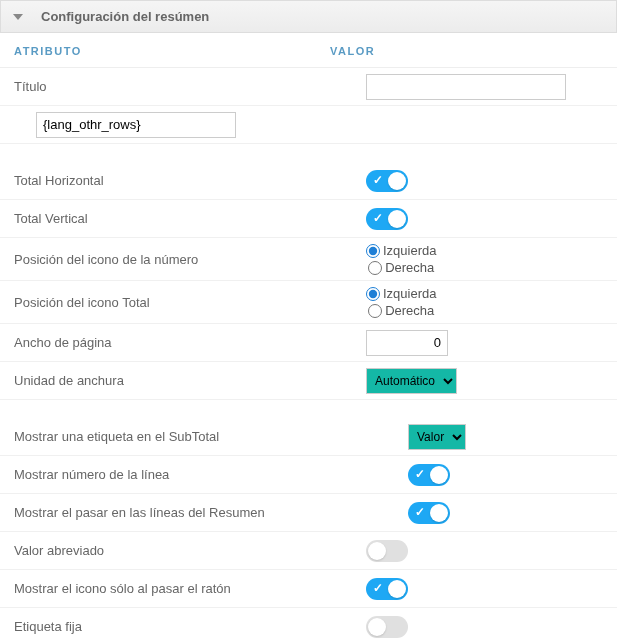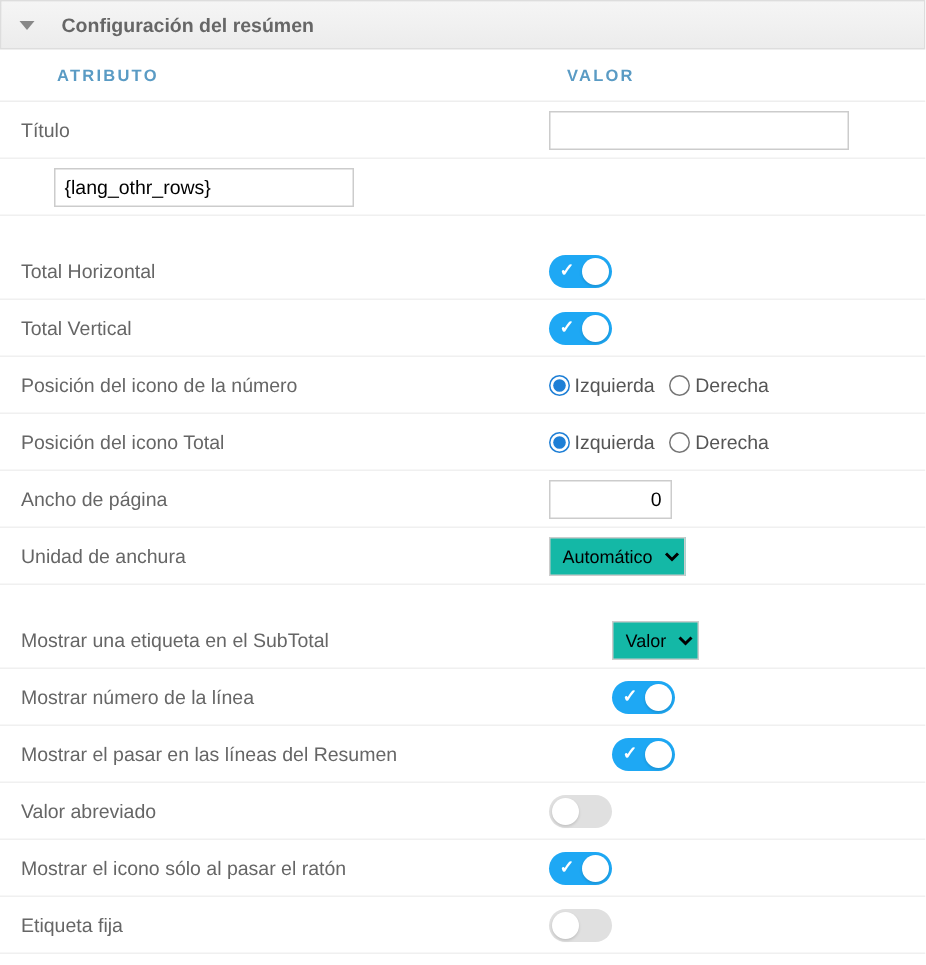--- a/index.html
+++ b/index.html
@@ -1,39 +1,39 @@
 <!DOCTYPE html>
 <html><head>
 <meta charset="utf-8">
 <style>
 * { box-sizing: border-box; margin: 0; padding: 0; }
 body { font-family: -apple-system, BlinkMacSystemFont, "Segoe UI", Arial, sans-serif; font-size: 13px; color: #555; background: #fff; width: 617px; }
 .panel-header { background: linear-gradient(to bottom, #f5f5f5, #ececec); border: 1px solid #ddd; padding: 8px 12px; display: flex; align-items: center; gap: 18px; }
 .panel-header .tri { width: 0; height: 0; border-left: 5px solid transparent; border-right: 5px solid transparent; border-top: 6px solid #888; transform: rotate(0deg); }
 .panel-header .title { font-weight: 600; color: #666; font-size: 13px; }
 .col-headers { display: flex; padding: 12px 0 10px 0; border-bottom: 1px solid #eee; }
-.col-headers .ch { color: #5a9bc4; font-size: 11px; letter-spacing: 1.5px; font-weight: 600; margin-left: 24px; }
+.col-headers .ch { color: #5a9bc4; font-size: 11px; letter-spacing: 1.5px; font-weight: 600; }
 .col-a { width: 330px; padding-left: 14px; }
 .col-v { flex: 1; padding-left: 0; }
 .row { display: flex; align-items: center; border-bottom: 1px solid #f0f0f0; min-height: 38px; padding: 5px 0; }
 .row .label { width: 330px; padding-left: 14px; color: #666; }
 .row .value { flex: 1; display: flex; align-items: center; gap: 12px; padding-left: 36px; }
 .row.spacer { min-height: 18px; border-bottom: none; }
 input[type="text"] { border: 1px solid #ccc; padding: 4px 6px; font-size: 13px; height: 26px; }
 input.wide { width: 200px; }
 input.num { width: 82px; text-align: right; }
 select { border: 1px solid #ccc; padding: 3px 4px; font-size: 12px; height: 26px; background: #14b8a6; }
 .toggle { width: 42px; height: 22px; border-radius: 11px; position: relative; cursor: pointer; display: inline-block; }
 .toggle.on { background: #1ea8f4; }
 .toggle.off { background: #e0e0e0; }
 .toggle .knob { position: absolute; width: 18px; height: 18px; border-radius: 50%; background: #fff; top: 2px; box-shadow: 0 1px 2px rgba(0,0,0,0.15); }
 .toggle.on .knob { right: 2px; }
 .toggle.off .knob { left: 2px; }
 .toggle.on .chk { position: absolute; left: 7px; top: 3px; color: #fff; font-size: 12px; font-weight: bold; }
-.radio-group { display: flex; align-items: flex-start; gap: 2px; }
+.radio-group { display: flex; align-items: center; gap: 2px; flex-direction: column; }
 .radio-group label { display: flex; align-items: center; gap: 3px; color: #555; font-size: 13px; margin-right: 8px; cursor: pointer; }
 input[type="radio"] { accent-color: #1e7fd6; width: 14px; height: 14px; cursor: pointer; }
 </style>
 </head>
 <body>
 
 <div class="panel-header">
   <span class="tri"></span>
   <span class="title">Configuración del resúmen</span>
 </div>

